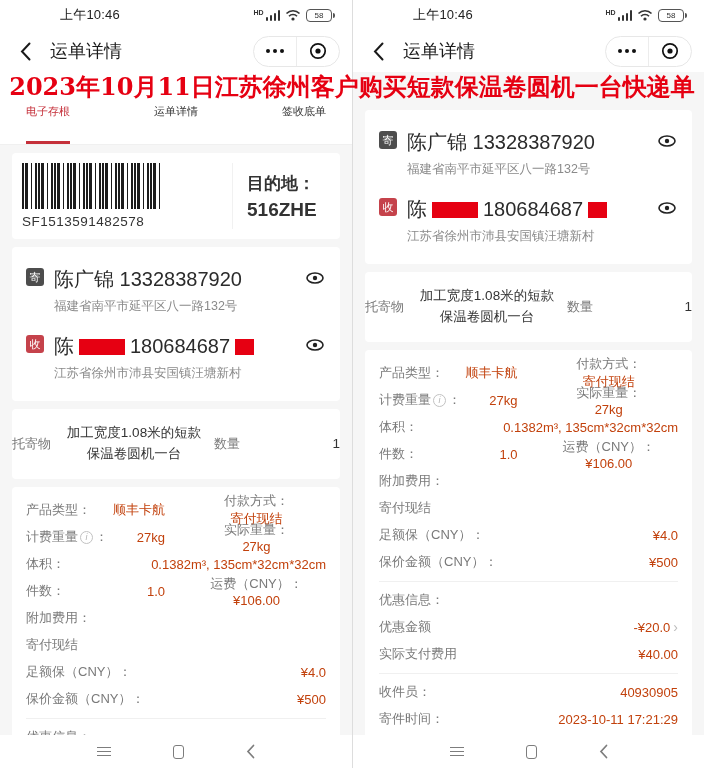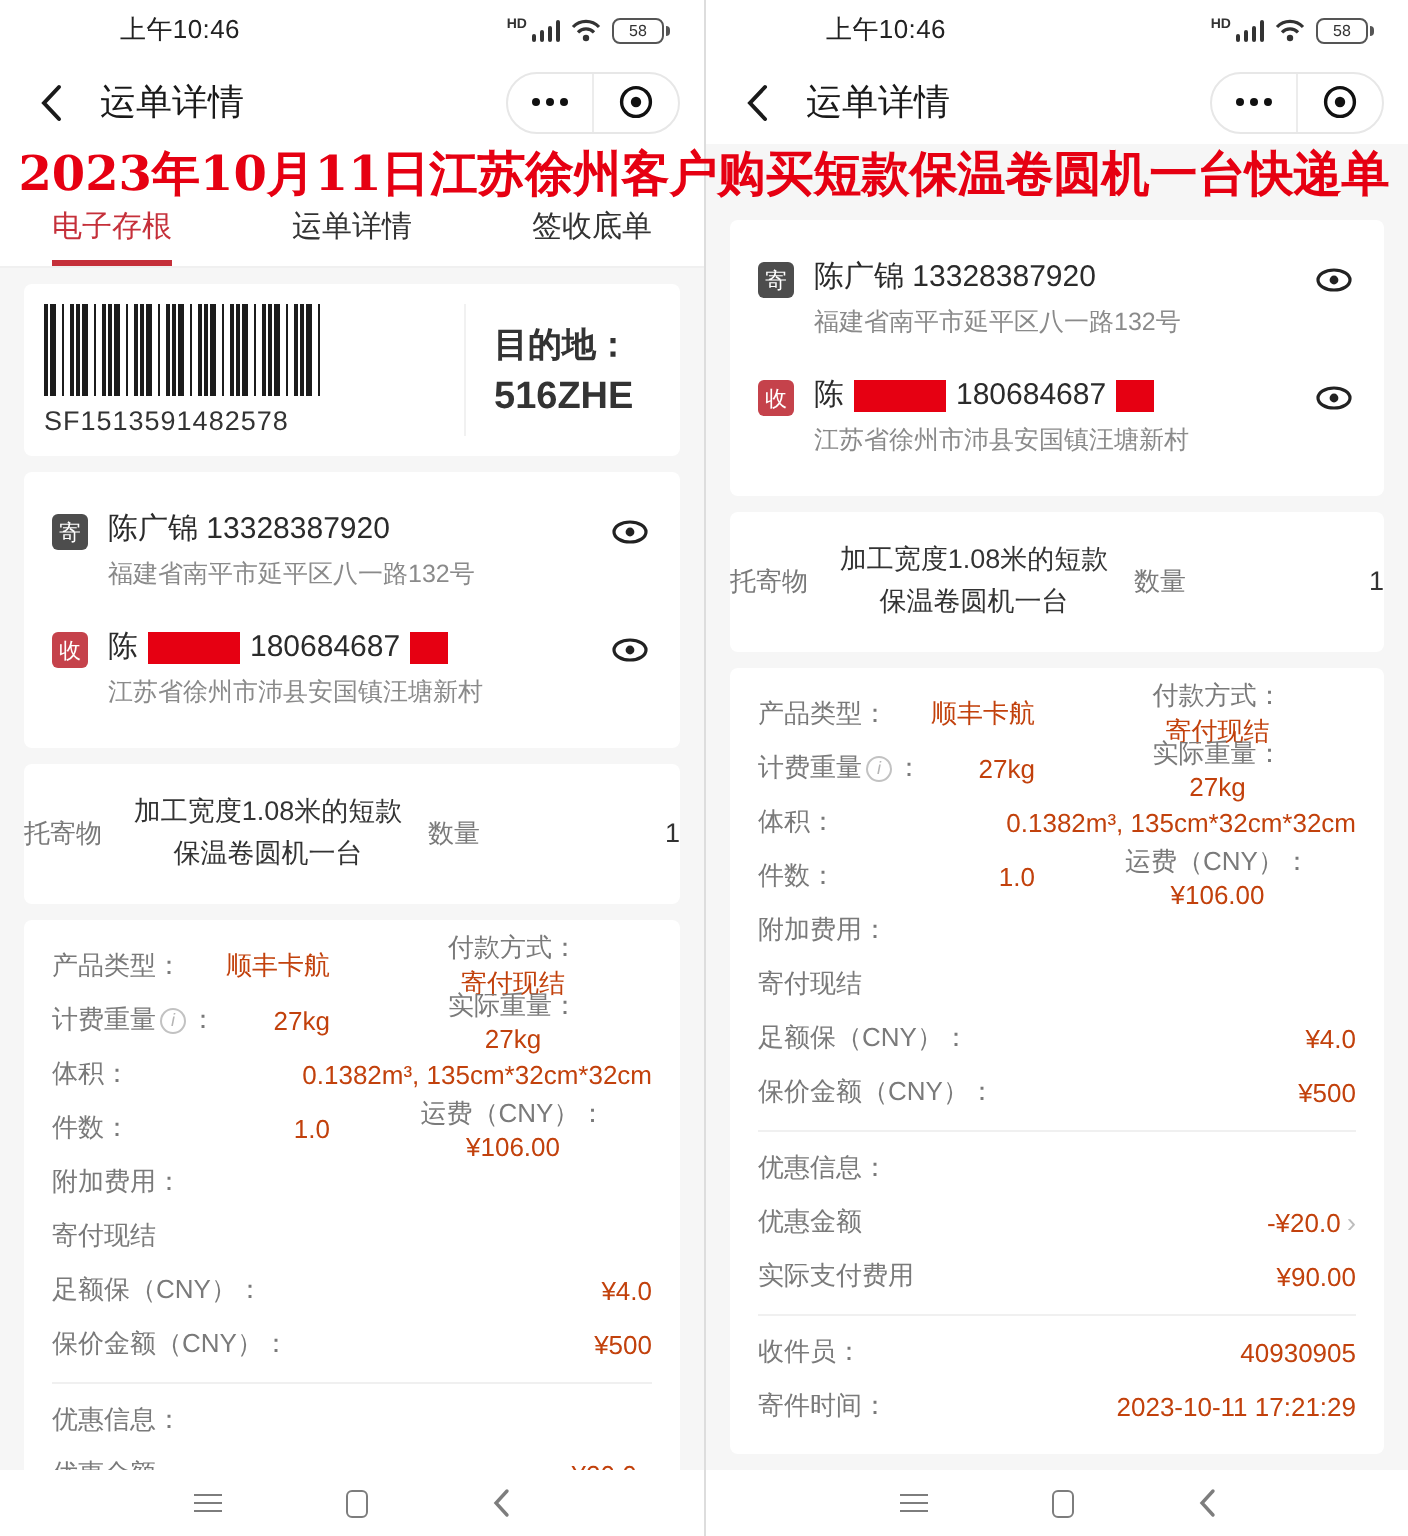--- a/index.html
+++ b/index.html
@@ -29,41 +29,41 @@
   .dots { display:flex; gap:3px; }
   .dots i { width:4px; height:4px; border-radius:50%; background:#111; display:block; }
 
   
   .anno { position:absolute; top:72px; left:0; width:704px; text-align:center; z-index:60;
           font-family:"DejaVu Serif","Liberation Serif",serif; font-weight:700; font-size:24px;
           color:#e60012; white-space:nowrap; line-height:30px; pointer-events:none; }
 
   
   .tabs { background:#fff; padding:32px 26px 0; display:flex; justify-content:space-between; border-bottom:1px solid #f0f0f0; }
-  .tab { font-size:15px; color:#333; padding-bottom:7px; border-bottom:3px solid transparent;font-family:Liberation Serif, serif; }
+  .tab { font-size:11px; color:#333; padding-bottom:22px; border-bottom:3px solid transparent;font-family:Liberation Serif, serif; }
   .tab.active { color:#c5303a; font-weight:500; border-bottom-color:#c5303a; }
 
   
   .card { background:#fff; margin:8px 12px 0; border-radius:4px; padding:10px 14px; }
 
   .bc-card { display:flex; padding:10px 0; }
   .bc-left { flex:1; display:flex; flex-direction:column; align-items:flex-start; padding:0 10px; }
   .barcode { width:140px; height:46px;
     background:repeating-linear-gradient(90deg,#1c1c1c 0 2px,#fff 2px 3px,#1c1c1c 3px 6px,#fff 6px 9px,#1c1c1c 9px 10px,#fff 10px 13px,#1c1c1c 13px 15px,#fff 15px 16px); }
   .bc-num { margin-top:5px; font-size:13.5px; color:#333; letter-spacing:.5px; }
   .bc-dest { width:108px; border-left:1px solid #f1f1f1; display:flex; flex-direction:column; justify-content:center; padding-left:14px; gap:4px; }
   .dest-label { font-size:17px; font-weight:700; color:#333; }
   .dest-code { font-size:19px; font-weight:700; color:#333; }
 
   .addr-row { display:flex; padding:9px 0; }
   .badge { width:18px; height:18px; border-radius:3px; color:#fff; font-size:11px; display:flex; align-items:center; justify-content:center; margin:2px 10px 0 0; flex:0 0 18px; }
   .badge.send { background:#4d4d4d; }
   .badge.recv { background:#c5424b; }
   .addr-main { flex:1; min-width:0; }
-  .addr-name { font-size:15px; color:#2b2b2b; display:flex; align-items:center; gap:5px; }
+  .addr-name { font-size:20px; color:#2b2b2b; display:flex; align-items:center; gap:5px; }
   .addr-line { font-size:12.5px; color:#8a8a8a; margin-top:5px; }
   .redact { display:inline-block; background:#e60012; height:16px; }
   .redact.wide { width:46px; } .redact.small { width:19px; }
   .eye-btn { margin:4px 2px 0 8px; flex:0 0 auto; }
 
   .goods { display:flex; align-items:center; padding:14px 0; }
   .g-label { font-size:13px; color:#7a7a7a; width:54px; flex:0 0 54px; }
   .g-name { width:136px; text-align:center; font-size:13.5px; color:#333; line-height:1.55; }
   .g-qlabel { font-size:13px; color:#7a7a7a; margin-left:12px; }
   .g-qty { margin-left:auto; font-size:13.5px; color:#333; }
@@ -408,21 +408,21 @@
       <div class="frow">
           <span class="fl">优惠信息：</span>
         </div>
       <div class="frow">
           <span class="fl">优惠金额</span>
           <span class="fv auto">-¥20.0</span>
           <span class="chev"></span>
         </div>
       <div class="frow">
           <span class="fl">实际支付费用</span>
-          <span class="fv auto">¥90.00</span>
+          <span class="fv auto">¥40.00</span>
         </div>
       <div class="fdiv"></div>
       <div class="frow">
           <span class="fl">收件员：</span>
           <span class="fv auto">40930905</span>
         </div>
       <div class="frow">
           <span class="fl">寄件时间：</span>
           <span class="fv auto">2023-10-11 17:21:29</span>
         </div>

